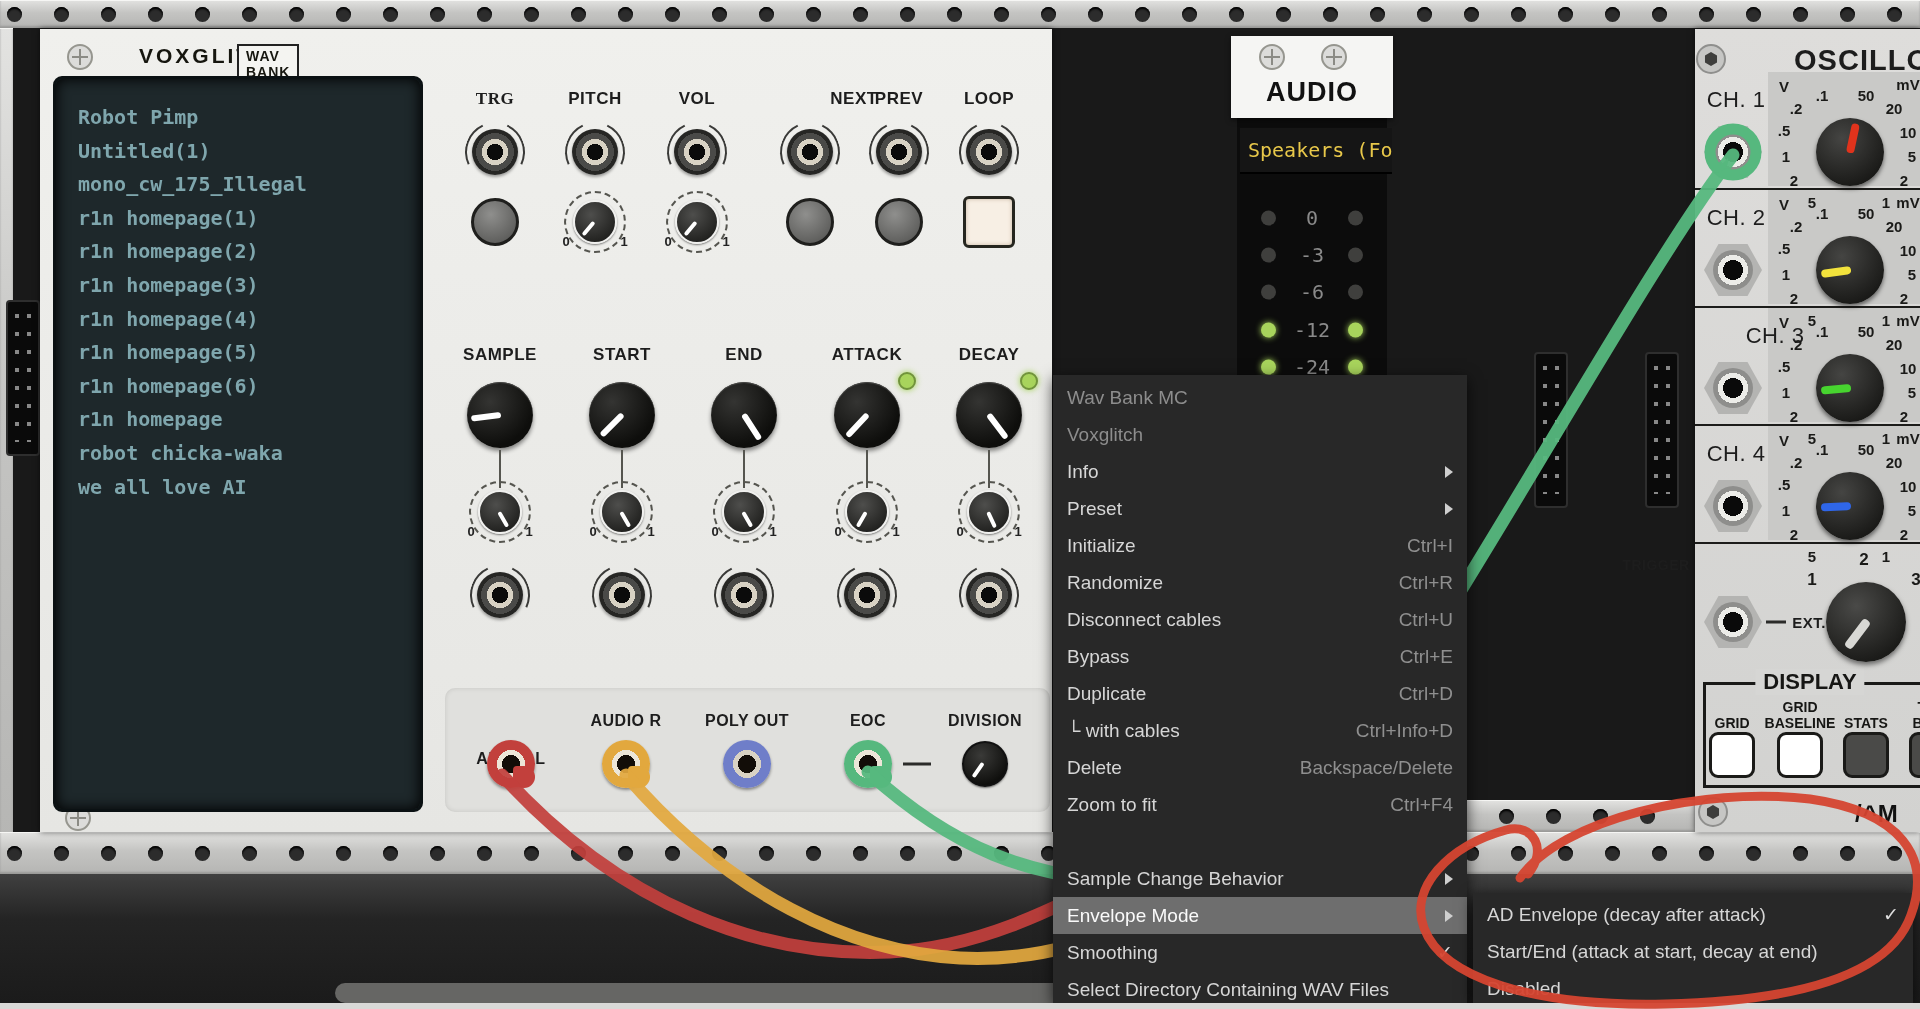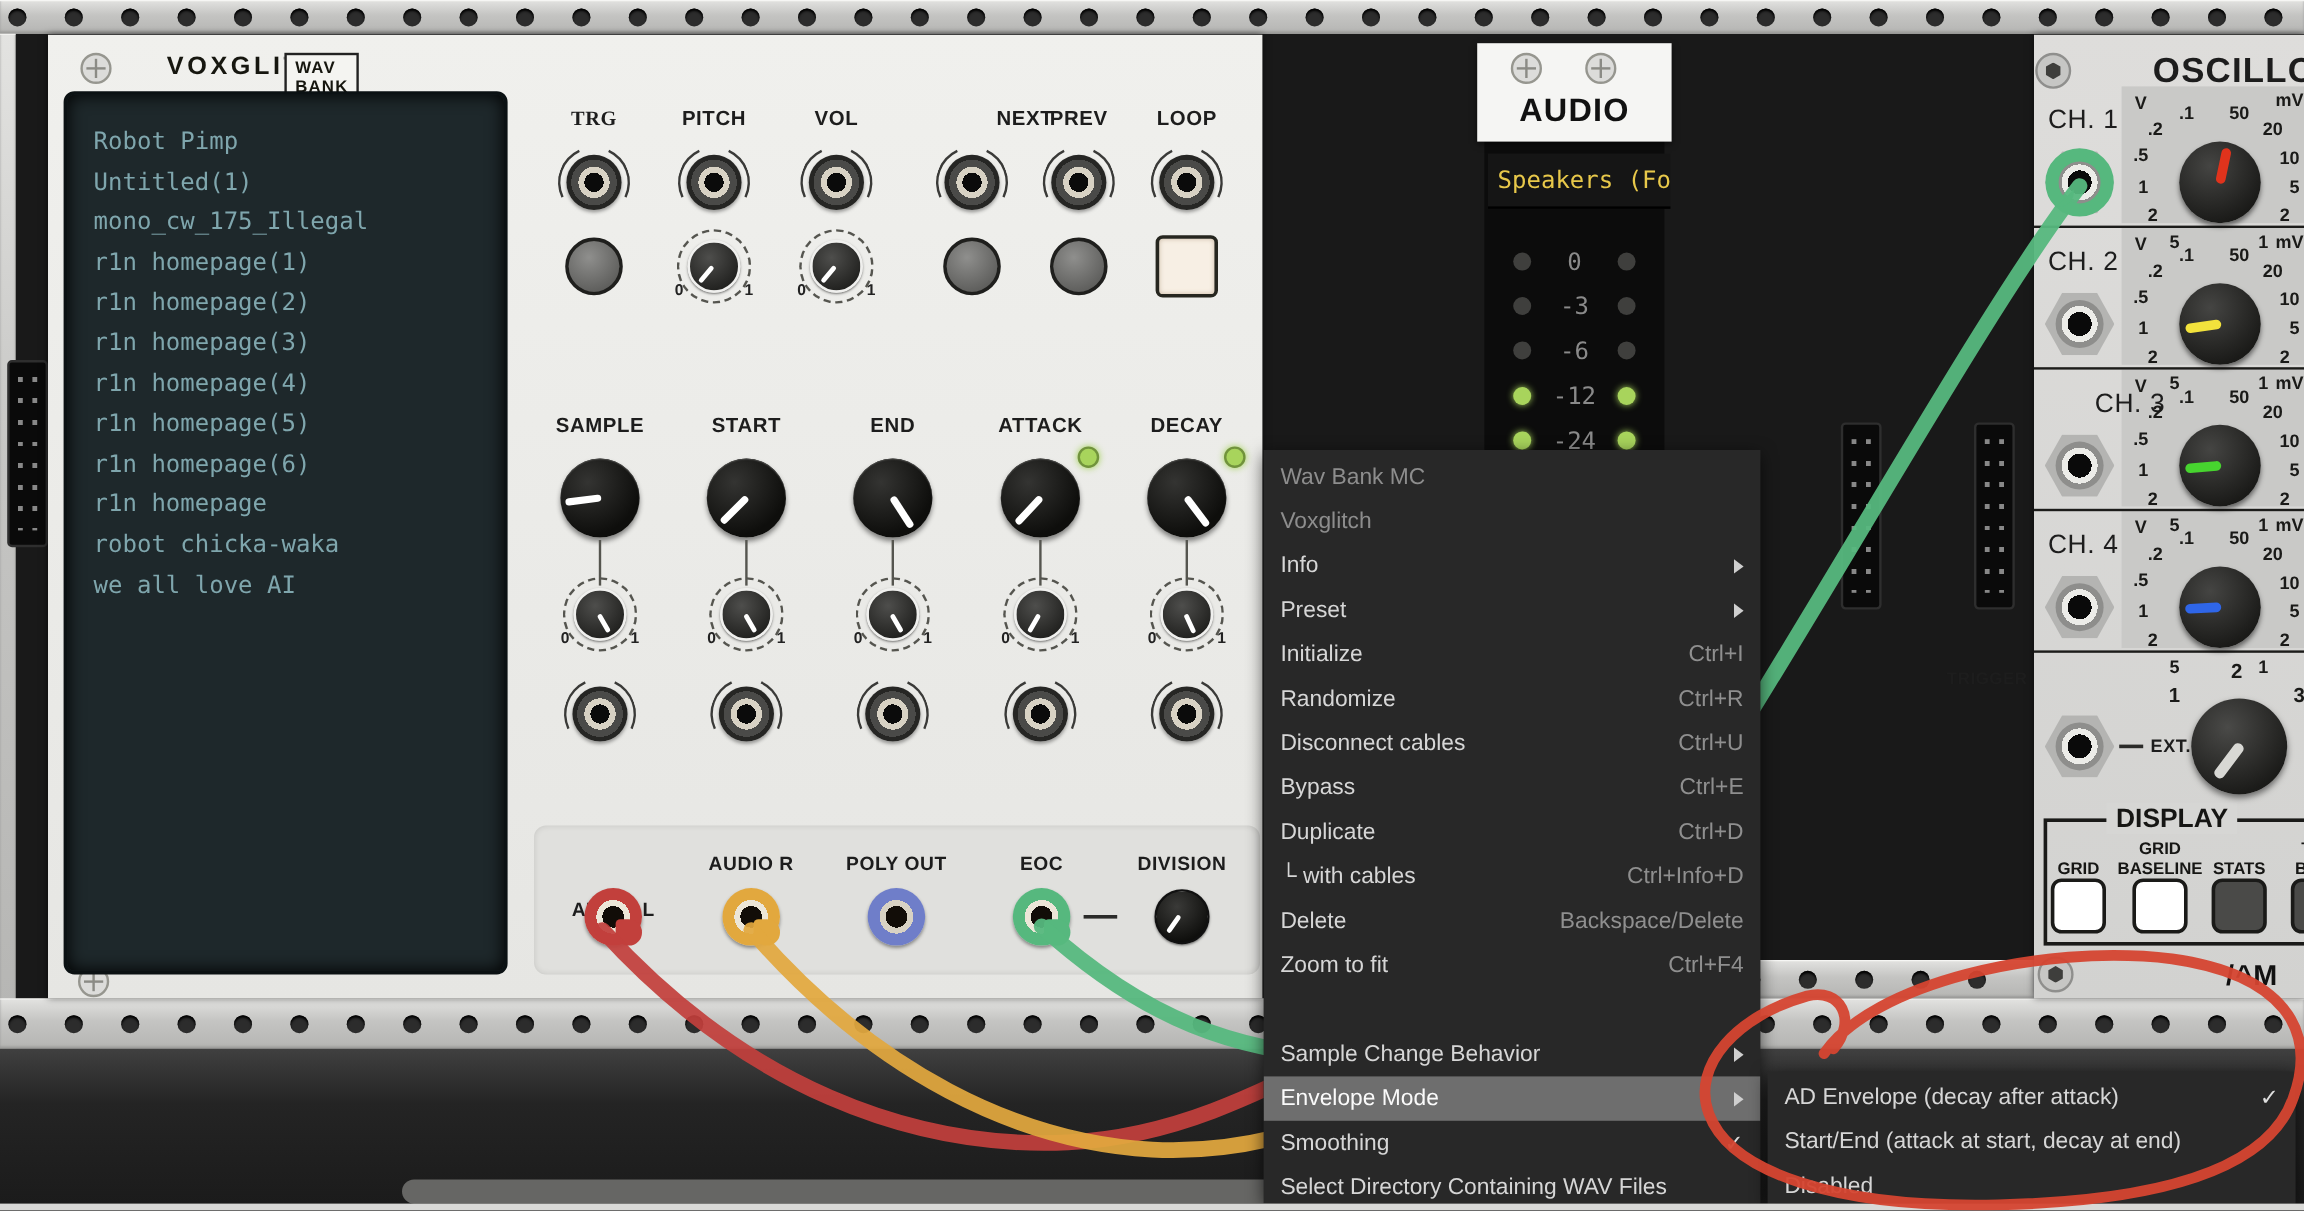--- a/index.html
+++ b/index.html
@@ -53,21 +53,21 @@
   .pad{position:absolute;width:46px;height:46px;border-radius:6px;transform:translate(-50%,-50%);
       background:#f7efe4;border:3px solid #26261f;box-shadow:inset 0 0 4px #cbb9a4;}
   .led{position:absolute;width:14px;height:14px;border-radius:50%;transform:translate(-50%,-50%);
       background:#a8d45c;border:2px solid #71933c;box-shadow:0 0 6px #9ed04e;}
   .minmax{position:absolute;transform:translate(-50%,-50%);font-size:13px;font-weight:bold;color:#222;}
   .vline{position:absolute;width:2px;background:#55554f;transform:translateX(-50%);}
   
   .display{position:absolute;left:53px;top:76px;width:364px;height:730px;background:#1e282b;
       border:3px solid #0b1113;border-radius:9px;overflow:hidden;box-shadow:inset 0 0 14px #000;}
   .filelist{padding:22px 0 0 22px;font-family:"DejaVu Sans Mono",monospace;font-size:20px;color:#7fa6ad;}
-  .filerow{height:33.6px;line-height:33.6px;white-space:nowrap;}
+  .filerow{height:33.6px;line-height:33.6px;white-space:nowrap;font-weight:bold;}
   .filerow.sel{color:#f2f2f2;font-weight:bold;}
   .brand{position:absolute;left:139px;top:44px;font-size:21px;font-weight:bold;letter-spacing:3px;color:#16160f;}
   .brandbox{position:absolute;left:237px;top:44px;border:2px solid #222;padding:2px 7px;font-size:14px;font-weight:bold;letter-spacing:1px;color:#16160f;background:#f4f4f1;}
   .botbox{position:absolute;left:445px;top:688px;width:605px;height:124px;border-radius:10px;background:#e0e0dd;box-shadow:inset 0 0 5px rgba(0,0,0,.12);}
   .dash{position:absolute;width:28px;height:3px;background:#2b2b29;transform:translate(-50%,-50%);}
   
   .audiobody{position:absolute;left:1237px;top:110px;width:150px;height:722px;background:#0c0c0c;z-index:10;}
   .audiohead{position:absolute;left:1231px;top:36px;width:162px;height:82px;background:#f5f5f3;box-shadow:0 2px 5px rgba(0,0,0,.5);z-index:11;}
   .audiotitle{position:absolute;left:50%;top:56px;transform:translate(-50%,-50%);font-size:27px;font-weight:bold;letter-spacing:1px;color:#111;}
   .speakers{position:absolute;left:1240px;top:128px;width:144px;height:44px;overflow:hidden;z-index:12;

